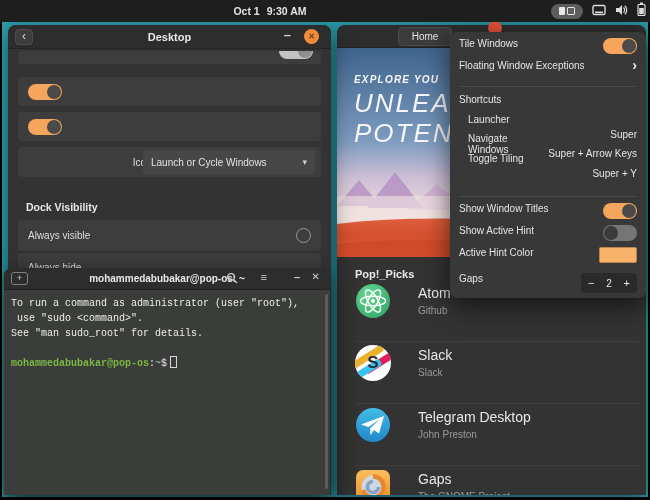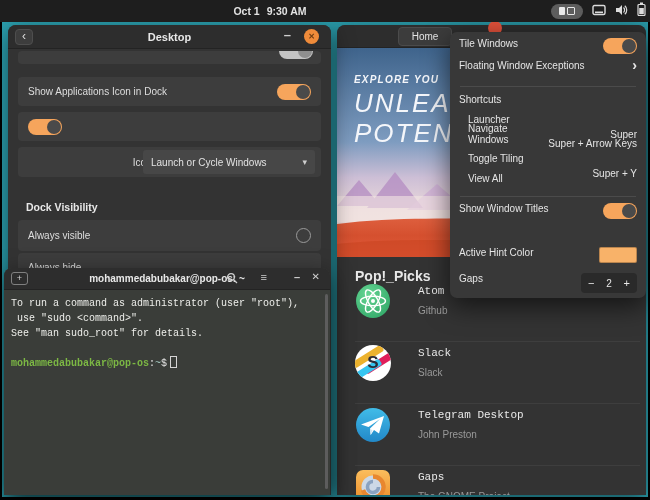--- a/index.html
+++ b/index.html
@@ -65,24 +65,24 @@
   
   #shop { left:337px; top:25px; width:309px; height:470px; z-index:1; overflow:hidden; }
   #shop .titlebar { height:23px; }
   .home-btn { position:absolute; left:61px; top:2px; width:54px; height:19px; background:#3c3c3c; border:1px solid #4b4b4b;
               border-radius:4px; color:#e4e4e4; font-size:10px; text-align:center; line-height:17px; }
   .banner { position:absolute; left:0; top:23px; width:309px; height:209px; overflow:hidden; }
   .banner-txt { position:absolute; left:17px; color:#f4f6fa; font-style:italic; }
   .bt1 { top:26px; font-size:10px; font-weight:bold; letter-spacing:1.2px; }
   .bt2 { top:40px; font-size:26px; font-weight:200; letter-spacing:2px; }
   .bt3 { top:70px; font-size:26px; font-weight:200; letter-spacing:2px; }
-  .picks-lbl { position:absolute; left:18px; top:243px; color:#e8e8e8; font-size:14px; font-weight:bold; }
+  .picks-lbl { position:absolute; left:18px; top:243px; color:#e8e8e8; font-size:11px; font-weight:bold; }
   .app-row { position:absolute; left:18px; width:280px; height:56px; }
   .app-ic { position:absolute; left:0; top:0; width:36px; height:36px; }
-  .app-title { position:absolute; left:63px; top:2px; color:#e8e8e8; font-size:11px;font-family:Liberation Mono, monospace; }
+  .app-title { position:absolute; left:63px; top:2px; color:#e8e8e8; font-size:14px; }
   .app-sub   { position:absolute; left:63px; top:22px; color:#999999; font-size:10px; }
   .hr { position:absolute; left:18px; right:6px; height:1px; background:#3e3e3e; }
   .circle-ic { width:36px; height:36px; border-radius:50%; position:relative; overflow:hidden; }
   .slack-s { position:absolute; left:0; top:0; width:36px; height:36px; text-align:center; line-height:36px;
              font-weight:bold; font-size:17px; color:#2b2b38; }
   .stripe { position:absolute; border-radius:2px; }
 
   
   .badge { position:absolute; left:488px; top:21px; width:14px; height:14px; border-radius:50%; background:#e0503a; z-index:8; }
 
@@ -148,21 +148,20 @@
     </div>
 
     <div class="card" style="top:26px; height:13px;">
       <div class="toggle pale" style="position:absolute; right:8px; top:-8px;">
           <span class="knob"></span>
         </div>
     </div>
 
     <div class="card" style="top:52px; height:29px;">
       <div class="srow">
-        <span class="lbl">Show Applications Icon in Dock</span>
         <div class="toggle on">
             <span class="knob"></span>
           </div>
       </div>
     </div>
 
     <div class="card" style="top:87px; height:29px;">
       <div class="srow">
         <div class="toggle on">
             <span class="knob"></span>
@@ -354,36 +353,39 @@
     </div>
     <div class="mdivider" style="top:54px;"></div>
 
     <div class="mrow" style="top:62px;">
       <span class="lbl">Shortcuts</span>
     </div>
     <div class="mrow sub" style="top:82px;">
       <span class="lbl">Launcher</span>
       <span class="val">Super</span>
     </div>
-    <div class="mrow sub" style="top:91px;gap:38px;">
+    <div class="mrow sub" style="top:101px;gap:38px;">
       <span class="lbl">Navigate Windows</span>
       <span class="val">Super + Arrow Keys</span>
     </div>
     <div class="mrow sub" style="top:121px;">
       <span class="lbl">Toggle Tiling</span>
       <span class="val">Super + Y</span>
     </div>
-    <div class="mrow sub" style="top:141px;">
-      <span class="lbl">View All</span>
-    </div>
     <div class="mdivider" style="top:164px;"></div>
 
     <div class="mrow" style="top:171px;gap:9px;">
       <span class="lbl">Show Window Titles</span>
       <div class="toggle on">
+          <span class="knob"></span>
+        </div>
+    </div>
+    <div class="mrow" style="top:193px;">
+      <span class="lbl">Show Active Hint</span>
+      <div class="toggle off">
           <span class="knob"></span>
         </div>
     </div>
     <div class="mrow" style="top:215px;">
       <span class="lbl">Active Hint Color</span>
       <span class="swatch" style="background:#f8b269"></span>
     </div>
     <div class="mrow" style="top:241px; height:24px;">
       <span class="lbl">Gaps</span>
       <div class="stepper">

